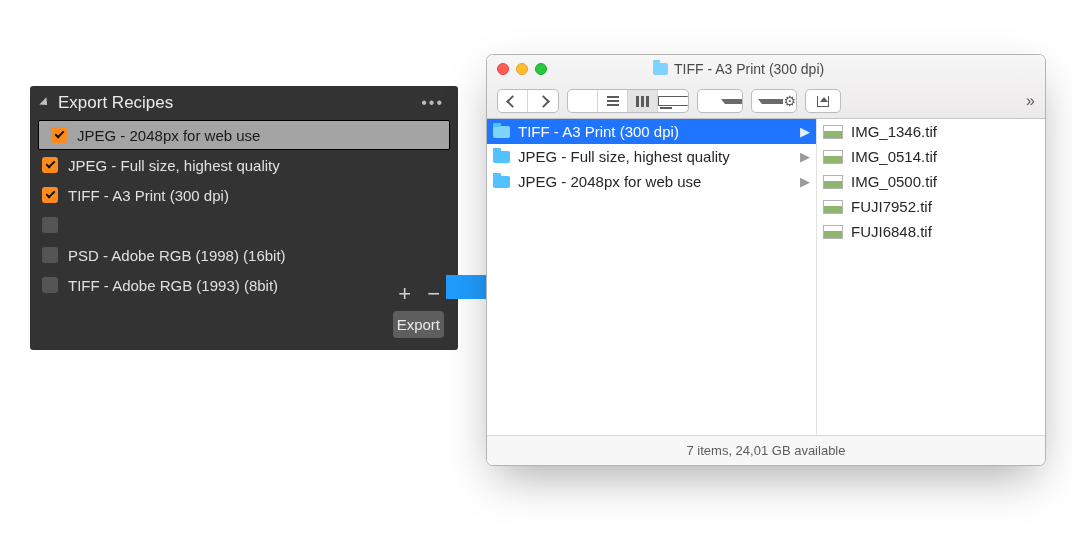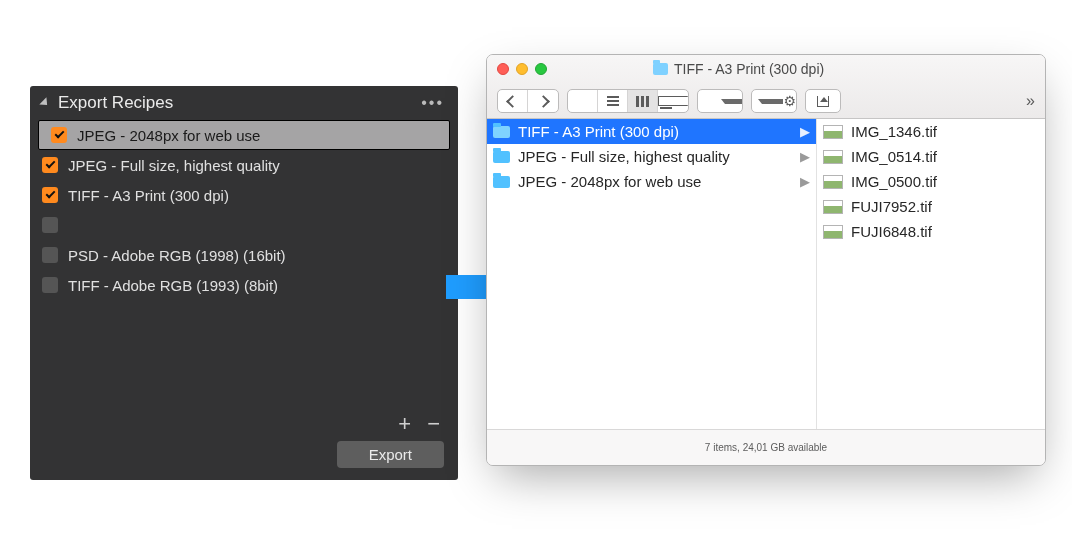--- a/index.html
+++ b/index.html
@@ -1,37 +1,37 @@
 <!DOCTYPE html>
 <html><head>
 <meta charset="utf-8">
 <style>
   html,body{margin:0;padding:0;width:1072px;height:539px;font-family:-apple-system,"Helvetica Neue",Arial,sans-serif;background:#fff;}
   *{box-sizing:border-box;}
 
   
   .export-panel{
-    position:absolute;left:30px;top:86px;width:428px;height:394px;
+    position:absolute;left:30px;top:86px;width:428px;height:264px;
     background:#333334;border-radius:3px;color:#d8d8d8;font-size:15px;
   }
   .ep-header{display:flex;align-items:center;height:34px;padding:0 14px 0 10px;}
   .ep-header .chev{width:0;height:0;border-left:5px solid transparent;border-right:5px solid transparent;border-top:6px solid #cecece;transform:rotate(-45deg);margin-right:8px;opacity:.9;}
   .ep-header .title{flex:1;font-size:17px;color:#eaeaea;}
   .ep-header .dots{letter-spacing:2px;color:#bababa;font-size:16px;}
   .ep-list{padding:0 0 0 0;}
   .ep-row{display:flex;align-items:center;height:30px;padding:0 12px 0 12px;gap:10px;color:#e0e0e0;}
   .ep-row.sel{background:#a5a4a5;color:#1a1a1a;border:1px solid #000;border-radius:2px;margin:0 8px;}
   .ep-row.sel .cb{background:#ff8a1e;}
   .cb{width:16px;height:16px;border-radius:3px;background:#555;display:flex;align-items:center;justify-content:center;flex-shrink:0;}
   .cb.on{background:#ff8a1e;}
   .cb .tick{width:9px;height:5px;border-left:2px solid #111;border-bottom:2px solid #111;transform:rotate(-45deg);margin-top:-3px;}
   .ep-foot{position:absolute;bottom:12px;right:14px;display:flex;flex-direction:column;align-items:flex-end;gap:10px;}
   .pm{display:flex;gap:16px;color:#cfcfcf;font-size:22px;padding-right:4px;}
   .pm span{display:inline-block;line-height:14px;}
-  .export-btn{background:#5e5e5e;color:#eaeaea;border:none;border-radius:4px;padding:5px 32px;font-size:15px;}
+  .export-btn{background:#5e5e5e;color:#eaeaea;border:none;border-radius:4px;padding:5px 4px;font-size:15px;}
   
   
   .arrow{position:absolute;left:446px;top:260px;width:96px;height:50px;}
   .arrow .bar{position:absolute;left:0;top:15px;width:62px;height:24px;background:#1f9dff;}
   .arrow .head{position:absolute;left:58px;top:0;width:0;height:0;border-top:27px solid transparent;border-bottom:27px solid transparent;border-left:34px solid #1f9dff;}
 
   
   .finder{
     position:absolute;left:486px;top:54px;width:560px;height:412px;
     border:1px solid #b4b4b4;border-radius:7px;overflow:hidden;
@@ -76,21 +76,21 @@
   .c-row{display:flex;align-items:center;height:25px;padding:0 6px;gap:8px;font-size:15px;color:#272727;}
   .c-row .arrow-r{margin-left:auto;color:#9a9a9a;font-size:13px;}
   .c-row.sel{background:#1f75ff;color:#fff;}
   .c-row.sel .arrow-r{color:#e8f0ff;}
   .fld{width:17px;height:12px;background:#51c1ff;border-radius:2px;position:relative;flex-shrink:0;}
   .fld:before{content:"";position:absolute;top:-3px;left:0;width:8px;height:4px;background:#51c1ff;border-radius:1px;}
   .c-row.sel .fld{background:#7fd3ff;}
   .thumb{width:20px;height:14px;border:1px solid #b4b4b4;background:linear-gradient(#fff 40%,#8fb66f 40%);flex-shrink:0;}
   .thumb.striped{background:repeating-linear-gradient(90deg,#a77,#a77 2px,#eee 2px,#eee 4px);}
 
-  .f-status{height:36px;border-top:1px solid #d9d8d8;background:#f8f7f7;display:flex;align-items:center;justify-content:center;font-size:10px;color:#5c5c5c;}
+  .f-status{height:30px;border-top:1px solid #d9d8d8;background:#f8f7f7;display:flex;align-items:center;justify-content:center;font-size:13px;color:#5c5c5c;}
 
 </style>
 </head>
 <body>
 
 <div class="export-panel">
   <div class="ep-header">
     <span class="chev"></span>
     <span class="title">Export Recipes</span>
     <span class="dots">•••</span>

